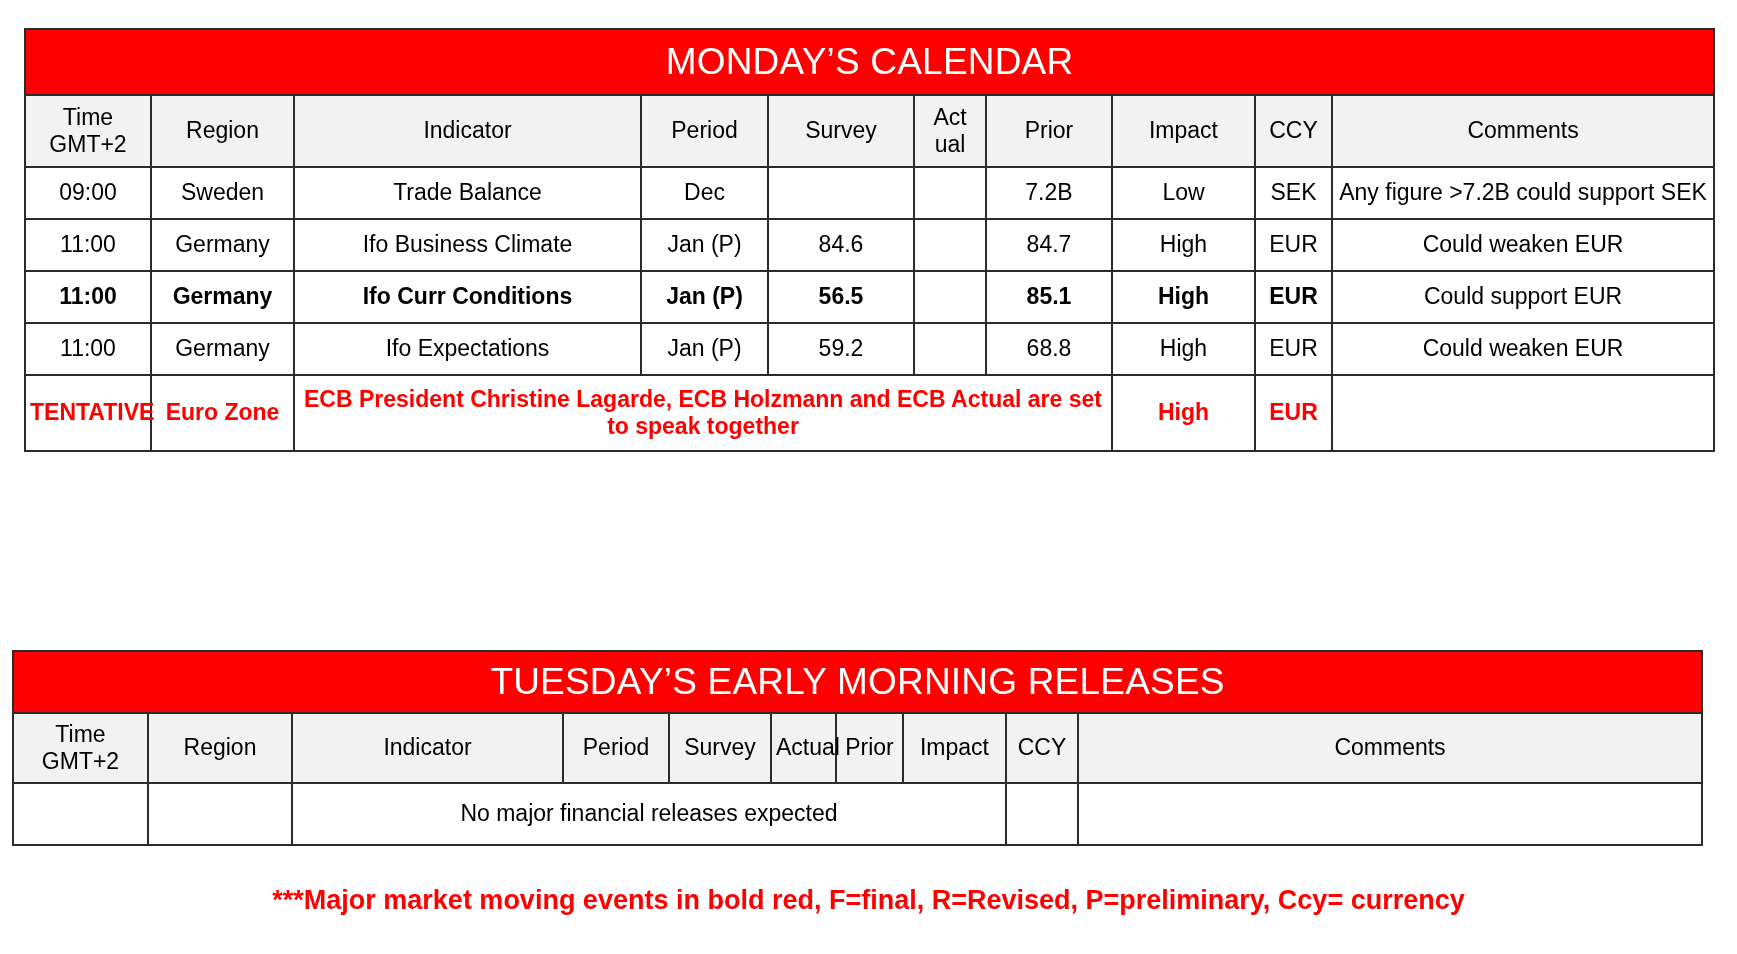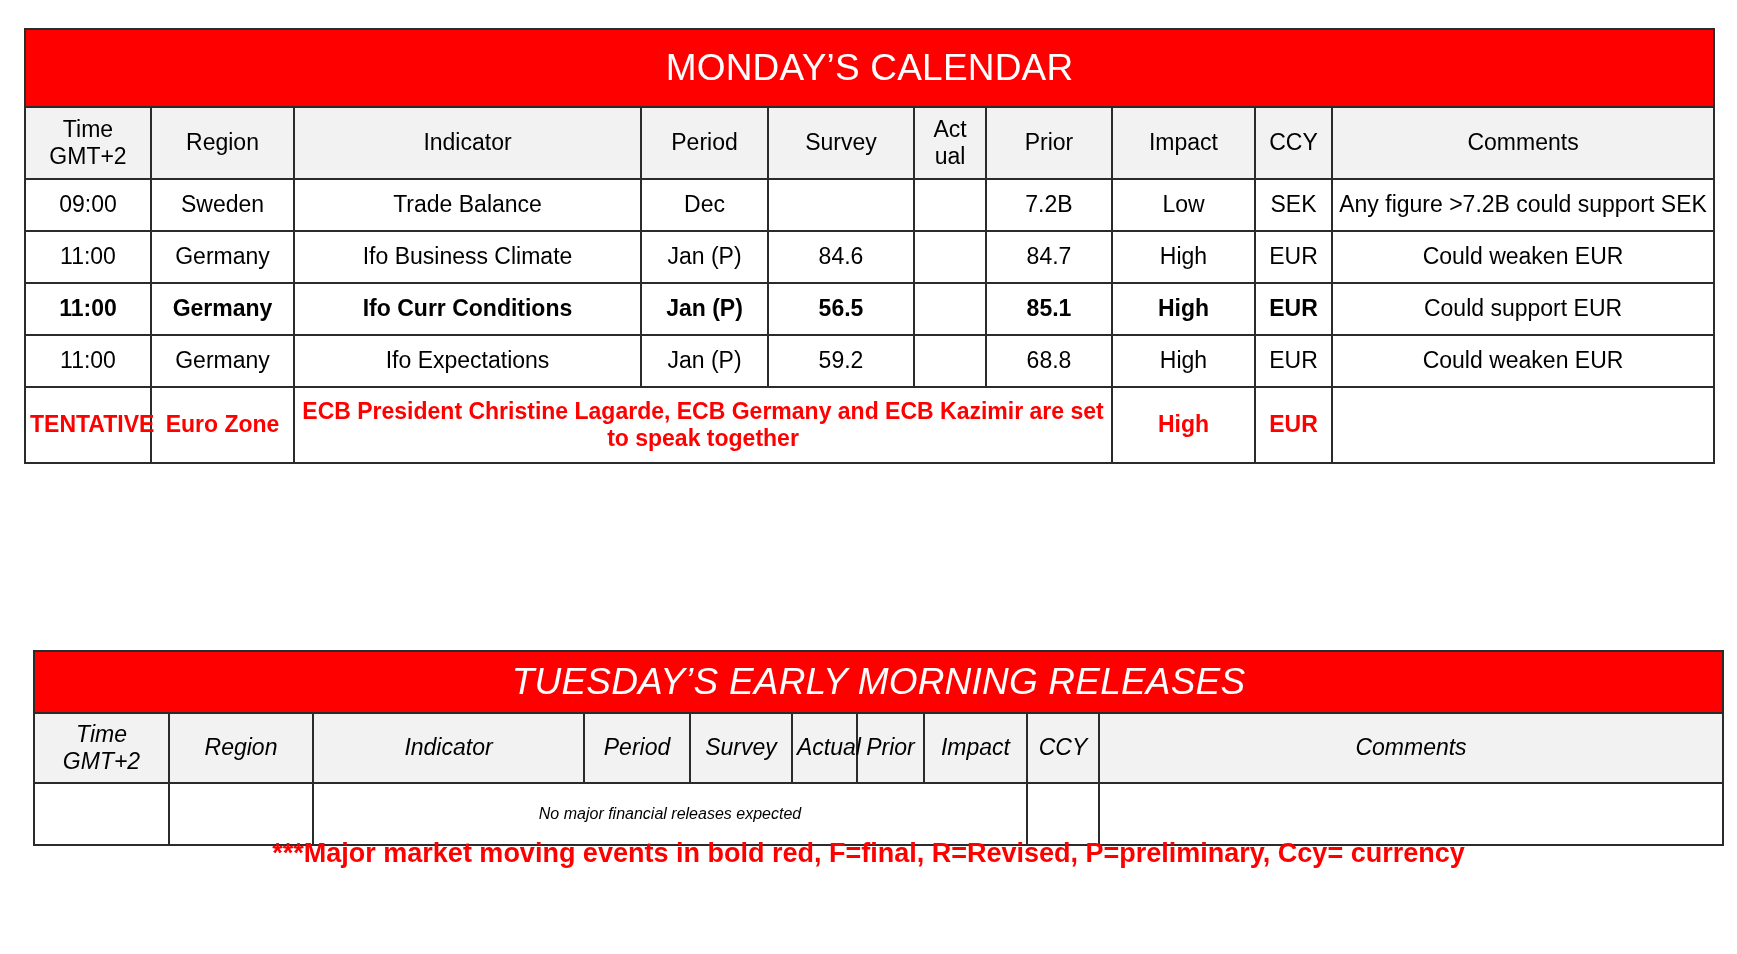--- a/index.html
+++ b/index.html
@@ -65,21 +65,21 @@
   }
   .bold-row .body-cell { font-weight: bold; }
   .bold-row .body-cell.normal-weight { font-weight: normal; }
 
   .red-row .body-cell {
     color: #FF0000;
     font-weight: bold;
   }
 
   .note-cell {
-    font-size: 16px;
+    font-size: 23px;
     font-weight: bold;
     padding: 14px 6px;
   }
 
   .empty-cell { }
 
   
   #monday-table {
     position: absolute;
     left: 24px;
@@ -90,53 +90,52 @@
   #monday-table col.c-region   { width: 143px; }
   #monday-table col.c-ind      { width: 347px; }
   #monday-table col.c-period   { width: 127px; }
   #monday-table col.c-survey   { width: 146px; }
   #monday-table col.c-actual   { width: 72px; }
   #monday-table col.c-prior    { width: 126px; }
   #monday-table col.c-impact   { width: 143px; }
   #monday-table col.c-ccy      { width: 77px; }
   #monday-table col.c-comments { width: 382px; }
 
-  #monday-table .r-head td { height: 78px; }
+  #monday-table .r-head td { height: 66px; }
   #monday-table .r-colhead td { height: 72px; }
   #monday-table .r-data td { height: 52px; }
   #monday-table .r-tall td { height: 76px; }
 
   
   #tuesday-table {
     position: absolute;
-    left: 33px;
+    left: 12px;
     top: 650px;
     width: 1689px;
-    font-style: italic;
   }
   #tuesday-table col.c-time     { width: 135px; }
   #tuesday-table col.c-region   { width: 144px; }
   #tuesday-table col.c-ind      { width: 271px; }
   #tuesday-table col.c-period   { width: 106px; }
   #tuesday-table col.c-survey   { width: 102px; }
   #tuesday-table col.c-actual   { width: 65px; }
   #tuesday-table col.c-prior    { width: 67px; }
   #tuesday-table col.c-impact   { width: 103px; }
   #tuesday-table col.c-ccy      { width: 72px; }
   #tuesday-table col.c-comments { width: 624px; }
 
   #tuesday-table .r-head td { height: 62px; }
   #tuesday-table .r-colhead td { height: 70px; }
   #tuesday-table .r-data td { height: 62px; }
 
   
   #footer-note {
     position: absolute;
     left: 0;
-    top: 838px;
+    top: 885px;
     width: 1737px;
     text-align: center;
     color: #FF0000;
     font-weight: bold;
     font-size: 27px;
     white-space: nowrap;
   }
 </style>
 </head>
 <body>
@@ -228,21 +227,21 @@
         <td class="body-cell"></td>
         <td class="body-cell">68.8</td>
         <td class="body-cell">High</td>
         <td class="body-cell">EUR</td>
         <td class="body-cell">Could weaken EUR</td>
       </tr>
 
       <tr class="r-tall red-row">
         <td class="body-cell">TENTATIVE</td>
         <td class="body-cell">Euro Zone</td>
-        <td class="body-cell" colspan="5">ECB President Christine Lagarde, ECB Germany and ECB Kazimir are set to speak together</td>
+        <td class="body-cell" colspan="5">ECB President Christine Lagarde, ECB Holzmann and ECB Actual are set to speak together</td>
         <td class="body-cell">High</td>
         <td class="body-cell">EUR</td>
         <td class="body-cell empty-cell"></td>
       </tr>
     </tbody>
   </table>
 
   <table id="tuesday-table" class="cal-table">
     <colgroup>
       <col class="c-time">

